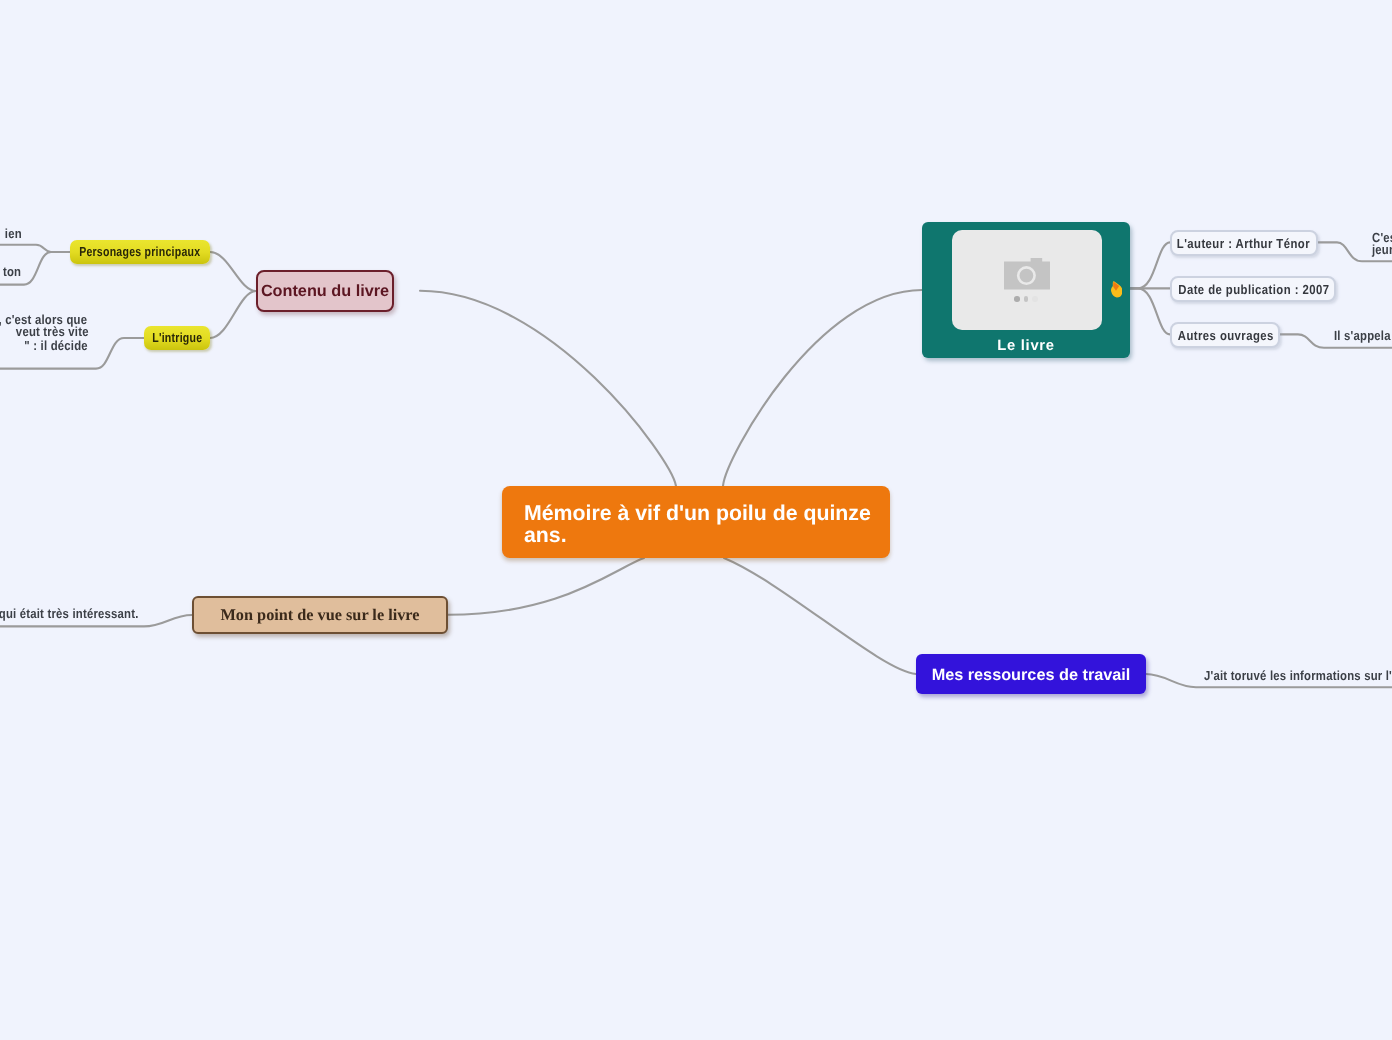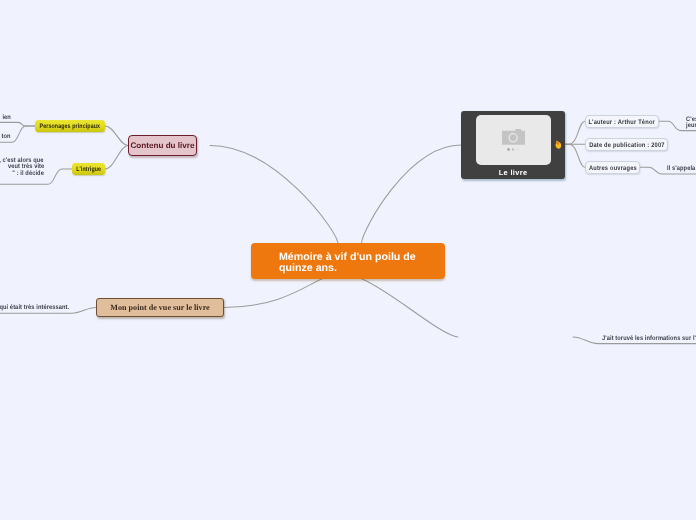--- a/index.html
+++ b/index.html
@@ -19,35 +19,35 @@
   .node { position:absolute; box-sizing:border-box; white-space:nowrap;
           display:flex; align-items:center; justify-content:center; z-index:3; }
 
   
   .n-root {
     left:251px; top:243px; width:194px; height:36px;
     background:#ee780e; border-radius:4px;
     box-shadow:0 1.5px 2px rgba(120,70,10,.30);
     color:#ffffff; font-size:10.65px; font-weight:bold;
     line-height:11px;
-    justify-content:flex-start; padding:9px 6px 0 28px;
+    justify-content:flex-start; padding:9px 6px 0 11px;
     align-items:flex-start;
     white-space:normal; text-align:left;
   }
 
   
   .n-contenu {
     left:128px; top:135px; width:69px; height:21px;
     background:#e3c5cb; border:1.4px solid #6b1f2b; border-radius:4px;
     box-shadow:1px 1.5px 2px rgba(100,40,50,.30);
     color:#5c1622; font-size:8.15px; font-weight:bold; letter-spacing:0px;
   }
   .n-livre {
     left:461px; top:111px; width:104px; height:68px;
-    background:#404040; border-radius:3px;
+    background:#0f766e; border-radius:3px;
     box-shadow:1px 1.5px 2px rgba(40,90,110,.35);
     flex-direction:column; justify-content:flex-start;
     padding:4px 0 0 0;
   }
   .n-livre .imgbox {
     width:75px; height:50px; background:#e9e9e9; border-radius:5px;
     display:flex; flex-direction:column; align-items:center; justify-content:center;
   }
   .n-livre .cap {
     color:#ffffff; font-size:7.4px; font-weight:bold; letter-spacing:.35px;
@@ -161,20 +161,23 @@
           <i style="background:#e3e3e3"></i>
       </div>
     </div>
     <div class="cap">Le livre</div>
   </div>
 
   <div class="node n-monpoint">
     <span>Mon point de vue sur le livre</span>
   </div>
 
+  <div class="node n-ressources">
+    <span>Mes ressources de travail</span>
+  </div>
 
   <div class="node n-yellow n-perso">
     <span>Personages principaux</span>
   </div>
   <div class="node n-yellow n-intrigue">
     <span>L'intrigue</span>
   </div>
 
   <div class="node n-light n-auteur">
     <span>L'auteur : Arthur Ténor</span>

